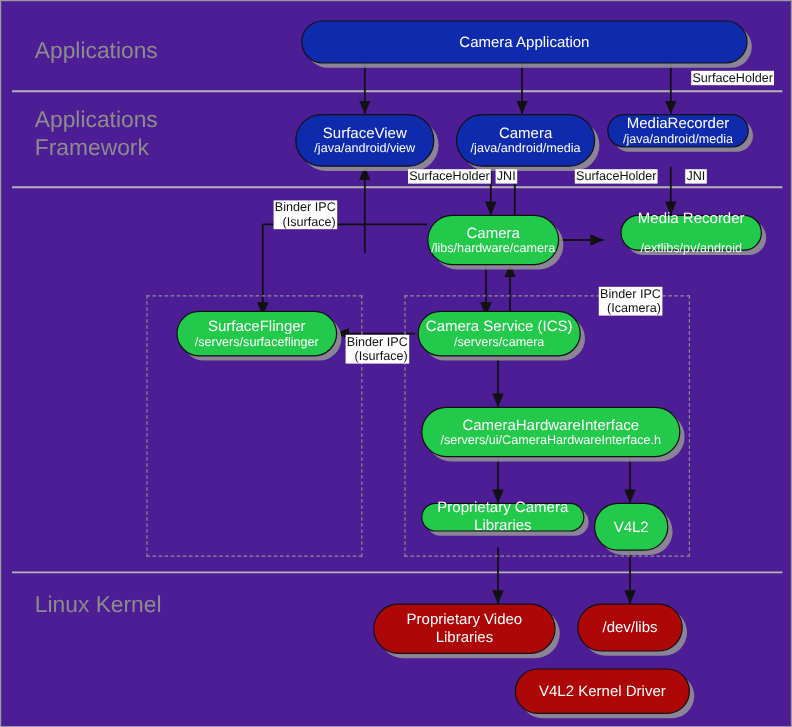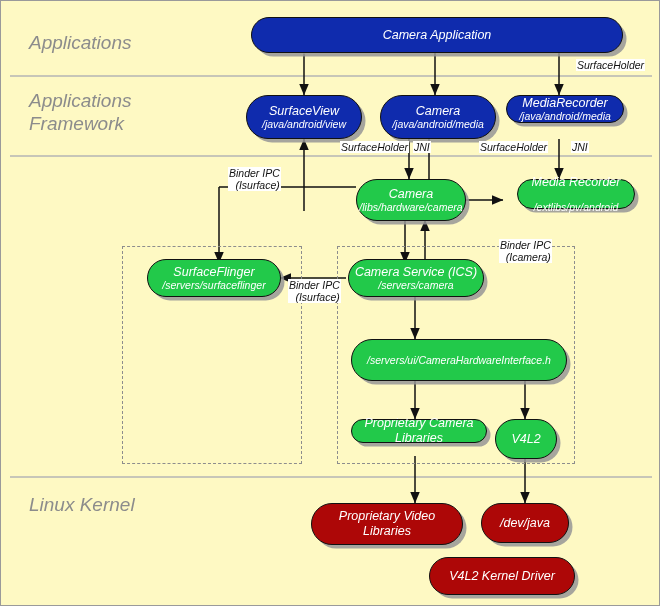--- a/index.html
+++ b/index.html
@@ -1,25 +1,24 @@
 <!DOCTYPE html>
 <html><head>
 <meta charset="utf-8">
 <title>Android Camera Architecture</title>
 <style>
   html,body{margin:0;padding:0;background:#fff;}
   body{font-family:"Liberation Sans",sans-serif;}
   #canvas{
     position:relative;
     width:660px;height:606px;
-    background:#fef9c3;
+    background:#4c1d95;
     border:1px solid #9a9a9a;
     box-sizing:border-box;
     overflow:hidden;
-    font-style:italic;
   }
   svg#wires{position:absolute;left:0;top:0;width:660px;height:606px;}
 
   .layer-label{
     position:absolute;
     color:#8c8c8c;
     font-size:19px;
     line-height:23px;
     white-space:pre;
     letter-spacing:0px;
@@ -172,37 +171,38 @@
     <span class="t1">SurfaceFlinger</span>
     <span class="t2">/servers/surfaceflinger</span>
   </div>
 
   <div class="node green two-line" style="left:347px;top:258px;width:136px;height:38px;">
     <span class="t1">Camera Service (ICS)</span>
     <span class="t2">/servers/camera</span>
   </div>
 
   <div class="node green two-line" style="left:350px;top:338px;width:216px;height:42px;">
+    <span class="t1">CameraHardwareInterface</span>
     <span class="t2">/servers/ui/CameraHardwareInterface.h</span>
   </div>
 
   <div class="node green wrapline" style="left:350px;top:418px;width:136px;height:24px;padding:0 10px;">
     <span class="t1">Proprietary Camera Libraries</span>
   </div>
 
   <div class="node green" style="left:494px;top:418px;width:62px;height:40px;">
     <span class="t1">V4L2</span>
   </div>
 
   <div class="node red wrapline" style="left:310px;top:502px;width:152px;height:42px;padding:0 12px;">
     <span class="t1">Proprietary Video Libraries</span>
   </div>
 
   <div class="node red" style="left:480px;top:502px;width:88px;height:40px;">
-    <span class="t1">/dev/java</span>
+    <span class="t1">/dev/libs</span>
   </div>
 
   <div class="node red" style="left:428px;top:556px;width:146px;height:38px;">
     <span class="t1">V4L2 Kernel Driver</span>
   </div>
 
   <div class="edge-label" style="left:575px;top:58px;">SurfaceHolder</div>
 
   <div class="edge-label" style="left:227px;top:166px;">Binder IPC
 (Isurface)</div>

